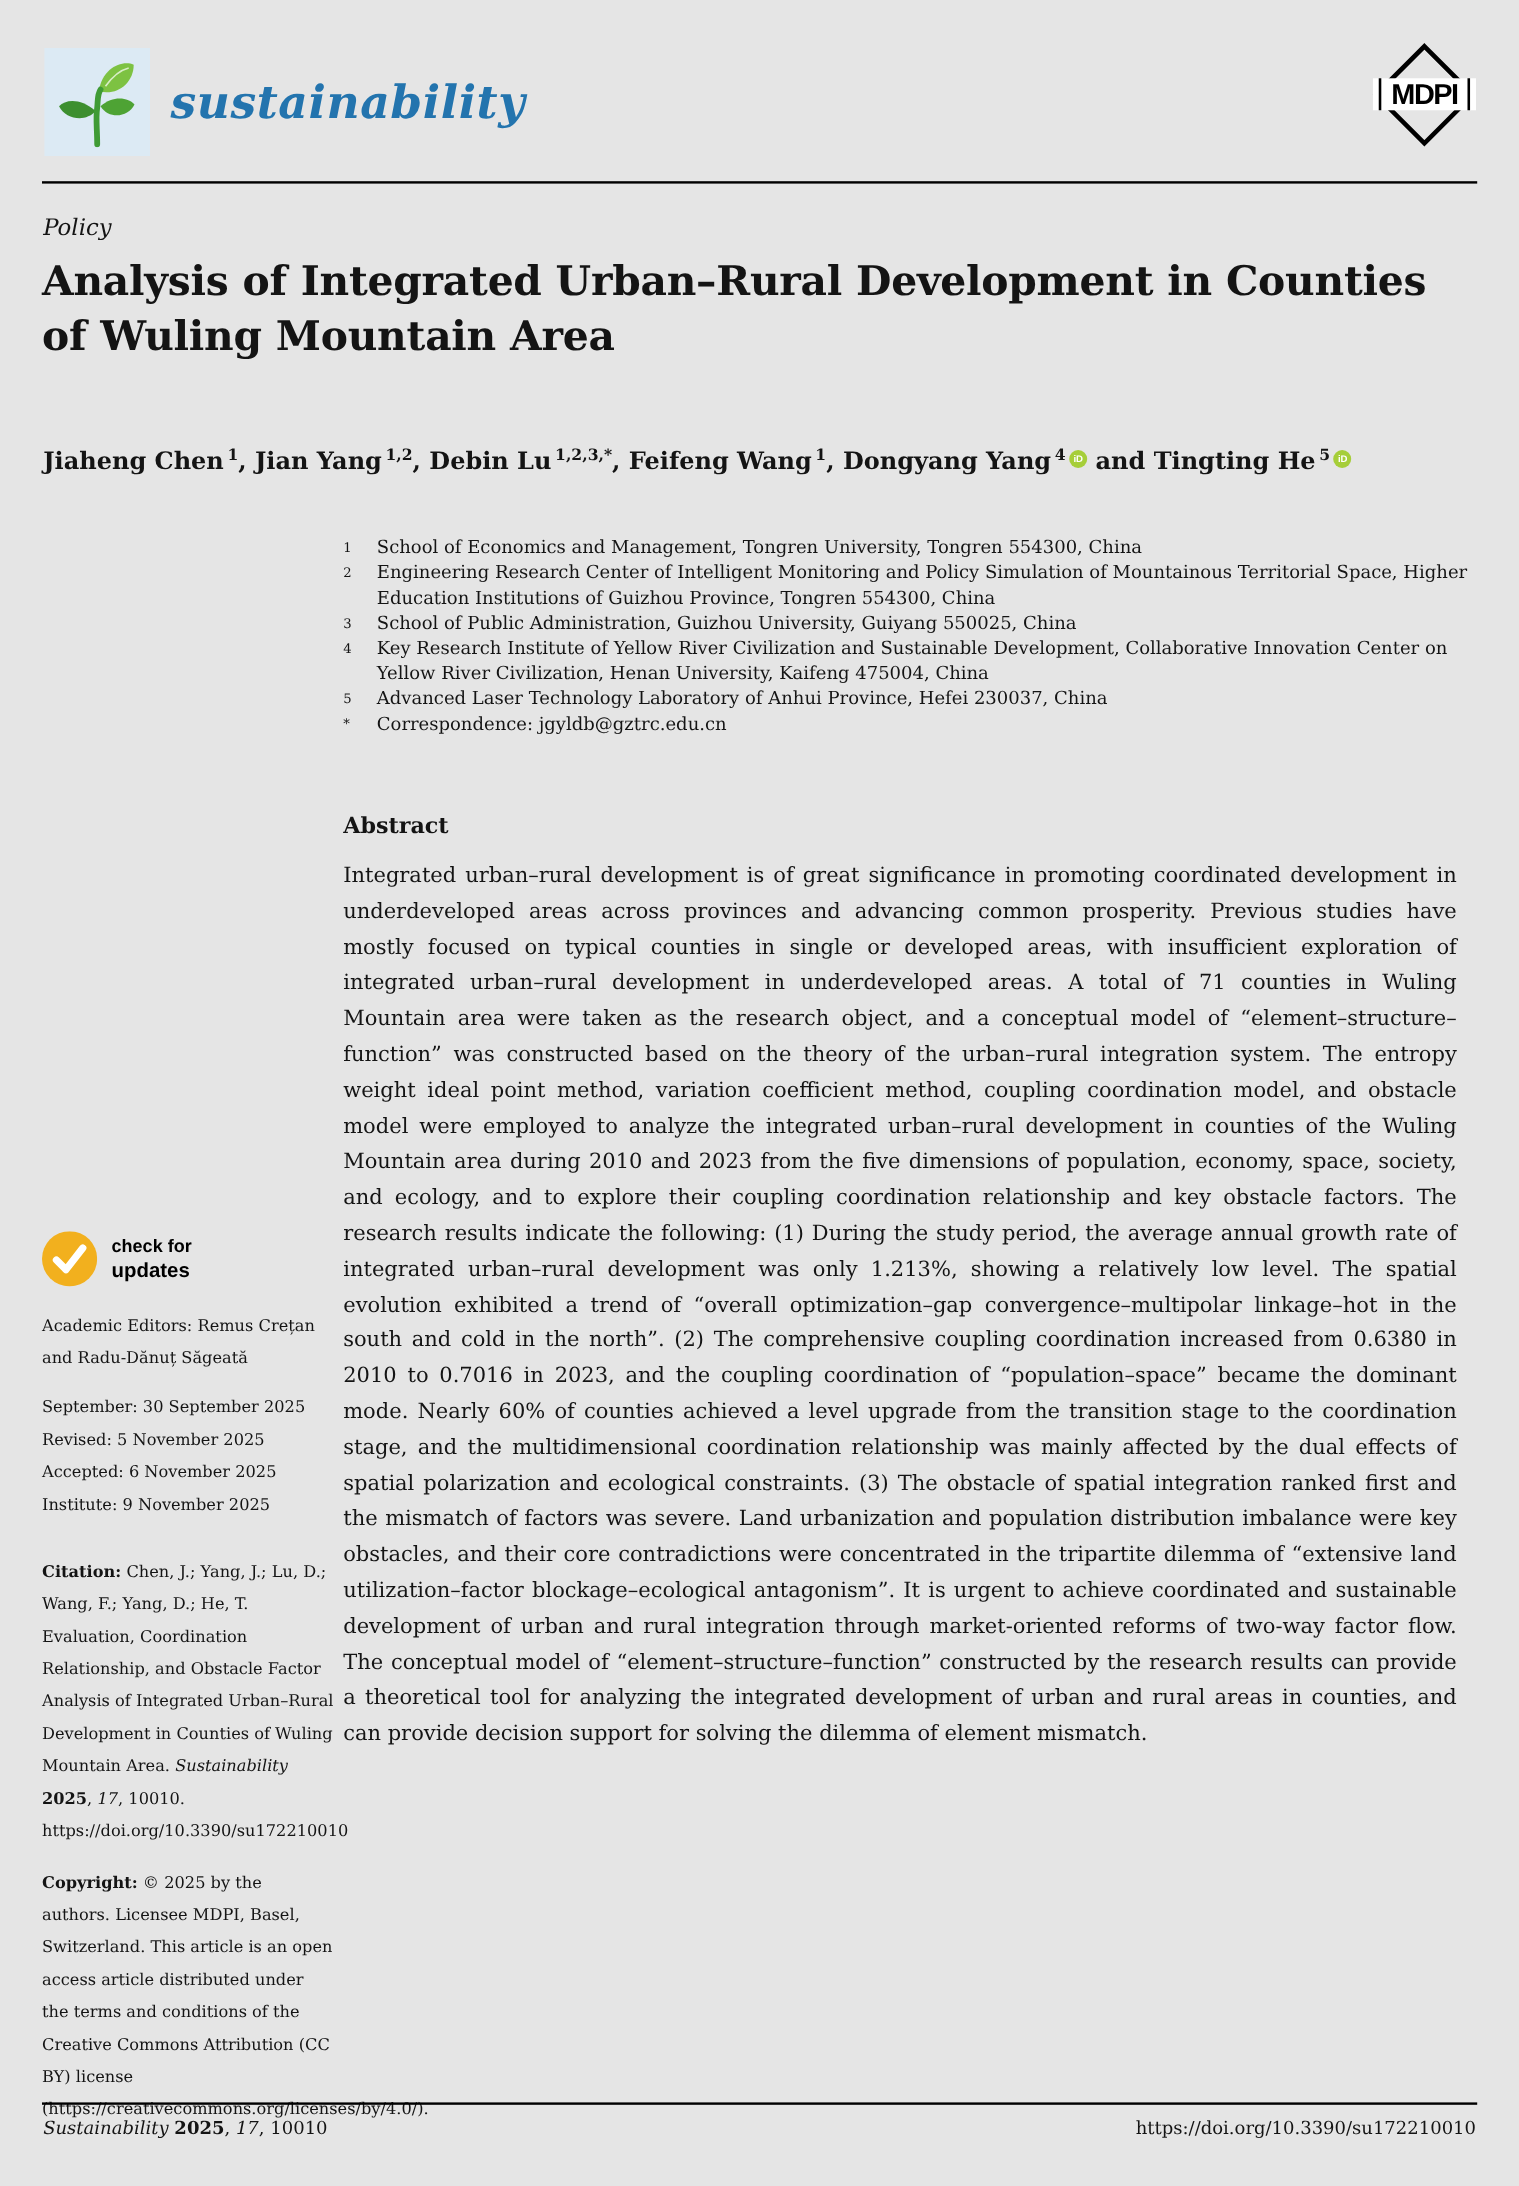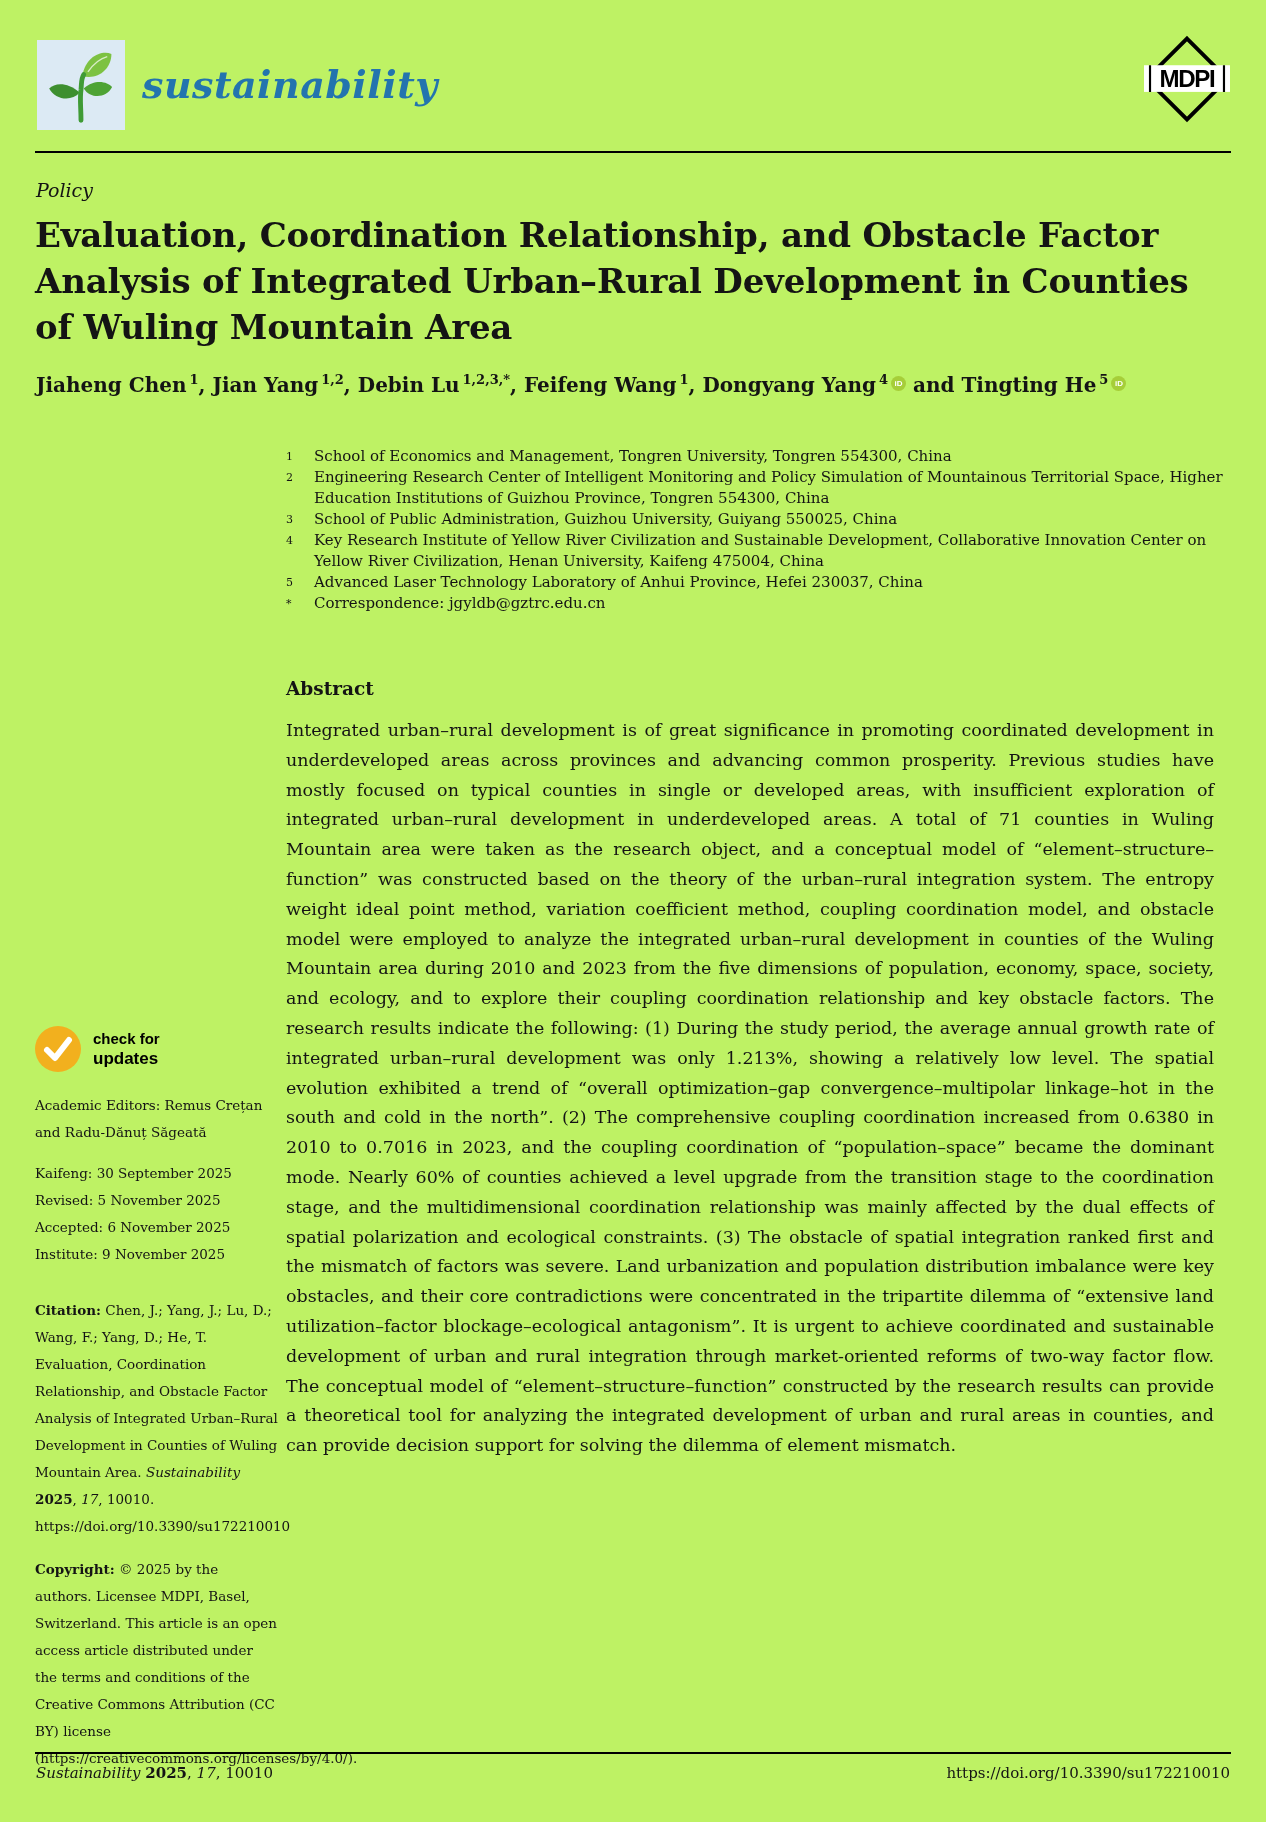--- a/index.html
+++ b/index.html
@@ -1,18 +1,18 @@
 <!DOCTYPE html>
 <html><head>
 <meta charset="utf-8">
 <style>
   html,body { margin:0; padding:0; background:#888; }
   .page {
     position:relative; width:1266px; height:1822px; margin:0 auto;
-    background:#bef264; font-family:"DejaVu Serif", serif; color:#141414;
+    background:#e5e5e5; font-family:"DejaVu Serif", serif; color:#141414;
     overflow:hidden;
   }
   
   .logo-box { position:absolute; left:37px; top:40px; width:88px; height:90px;
     background:#dceaf4; display:flex; align-items:center; justify-content:center; }
   .wordmark { position:absolute; left:142px; top:40px; height:88px;
     display:flex; align-items:center; font-size:38px; font-style:italic; font-weight:bold;
     color:#2374ae; letter-spacing:0.5px; }
   .mdpi-logo { position:absolute; right:36px; top:34px; width:86px; height:90px; }
   .rule-top { position:absolute; left:35px; right:35px; top:151px; border-top:2px solid #000; }
@@ -72,21 +72,20 @@
     <rect x="0" y="34" width="100" height="31" fill="#fff"></rect>
     <path d="M7 34 L7 65 M93 34 L93 65" stroke="#000" stroke-width="2.5"></path>
     <text x="50" y="59" text-anchor="middle" font-family="Liberation Sans, sans-serif" font-weight="bold" font-size="28" letter-spacing="-1.5">MDPI</text>
   </svg>
   <div class="rule-top"></div>
 
   <div class="article-label">Policy</div>
 
   <div class="title">
 
-  <div>Evaluation, Coordination Relationship, and Obstacle Factor</div>
       <div>Analysis of Integrated Urban–Rural Development in Counties</div>
       <div>of Wuling Mountain Area</div>
     </div>
 
   <div class="authors">
     
   <span class="author"><span>Jiaheng Chen</span><sup>1</sup><span>, </span></span><span class="author"><span>Jian Yang</span><sup>1,2</sup><span>, </span></span><span class="author"><span>Debin Lu</span><sup>1,2,3,*</sup><span>, </span></span><span class="author"><span>Feifeng Wang</span><sup>1</sup><span>, </span></span><span class="author"><span>Dongyang Yang</span><sup>4</sup><span class="orcid-badge">iD</span><span> and </span></span><span class="author"><span>Tingting He</span><sup>5</sup><span class="orcid-badge">iD</span><span></span></span></div>
 
   <div class="affils">
 
@@ -134,21 +133,21 @@
       <div class="badge-text">
         <div class="badge-line1">check for</div>
         <div class="badge-line2">updates</div>
       </div>
     </div>
 
     <div class="side-editors">Academic Editors: Remus Crețan and Radu-Dănuț Săgeată</div>
 
     <div class="side-dates">
 
-        <div class="date-row"><span>Kaifeng:</span> <span>30 September 2025</span></div>
+        <div class="date-row"><span>September:</span> <span>30 September 2025</span></div>
 
         <div class="date-row"><span>Revised:</span> <span>5 November 2025</span></div>
 
         <div class="date-row"><span>Accepted:</span> <span>6 November 2025</span></div>
 
         <div class="date-row"><span>Institute:</span> <span>9 November 2025</span></div>
       </div>
 
     <div class="side-citation"><span class="side-label">Citation:</span> <span>Chen, J.; Yang, J.; Lu, D.; Wang, F.; Yang, D.; He, T. Evaluation, Coordination Relationship, and Obstacle Factor Analysis of Integrated Urban–Rural Development in Counties of Wuling Mountain Area.</span> <i>Sustainability</i> <b>2025</b>, <i>17</i><span>, 10010. https://doi.org/10.3390/su172210010</span></div>
 

